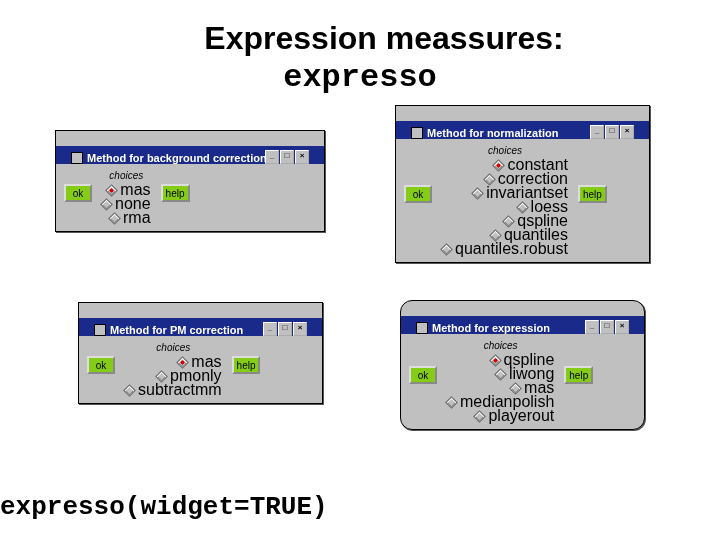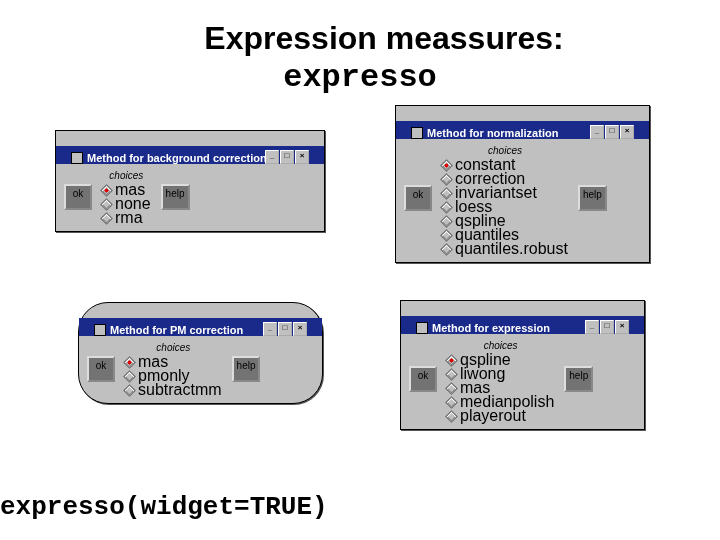--- a/index.html
+++ b/index.html
@@ -63,32 +63,32 @@
     color: #000;
     font-family: sans-serif;
   }
   .dlg-body {
     display: flex;
     align-items: flex-start;
     padding: 6px 8px;
     gap: 10px;
   }
   .btn {
-    background: #737373;
+    background: #84cc16;
     border: 2px outset #ddd;
     font-size: 10px;
     padding: 1px 3px;
     min-width: 28px;
-    height: 26px;
+    height: 18px;
     line-height: 14px;
     text-align: center;
     cursor: pointer;
     color: #000;
   }
-  .choices-block { display: flex; flex-direction: column; align-items: flex-start; }
+  .choices-block { display: flex; flex-direction: column; align-items: flex-end; }
   .choices-label {
     font-size: 10px;
     color: #000;
     margin-bottom: 2px;
     align-self: center;
     font-style: italic;
   }
   .radio-row {
     display: flex;
     align-items: center;
@@ -199,21 +199,21 @@
           <span class="diamond"></span>
           <span>quantiles.robust</span>
         </div>
     </div>
     <div class="side-btn-col" style="padding-top:40px;">
       <div class="btn">help</div>
     </div>
   </div>
 </div>
 
-<div class="dlg" style="left:78px; top:302px; width:245px;border-radius:30px;">
+<div class="dlg" style="left:78px; top:302px; width:245px;">
   <div class="titlebar">
     <span class="sysicon"></span>
     <span class="title-text">Method for PM correction</span>
     <div class="win-btns">
       <div class="win-btn">_</div>
       <div class="win-btn">□</div>
       <div class="win-btn">×</div>
     </div>
   </div>
   <div class="dlg-body">
@@ -234,21 +234,21 @@
           <span class="diamond"></span>
           <span>subtractmm</span>
         </div>
     </div>
     <div class="side-btn-col" style="padding-top:14px;">
       <div class="btn">help</div>
     </div>
   </div>
 </div>
 
-<div class="dlg" style="left:400px; top:300px; width:245px;">
+<div class="dlg" style="left:400px; top:300px; width:245px;border-radius:12px;">
   <div class="titlebar">
     <span class="sysicon"></span>
     <span class="title-text">Method for expression</span>
     <div class="win-btns">
       <div class="win-btn">_</div>
       <div class="win-btn">□</div>
       <div class="win-btn">×</div>
     </div>
   </div>
   <div class="dlg-body">

